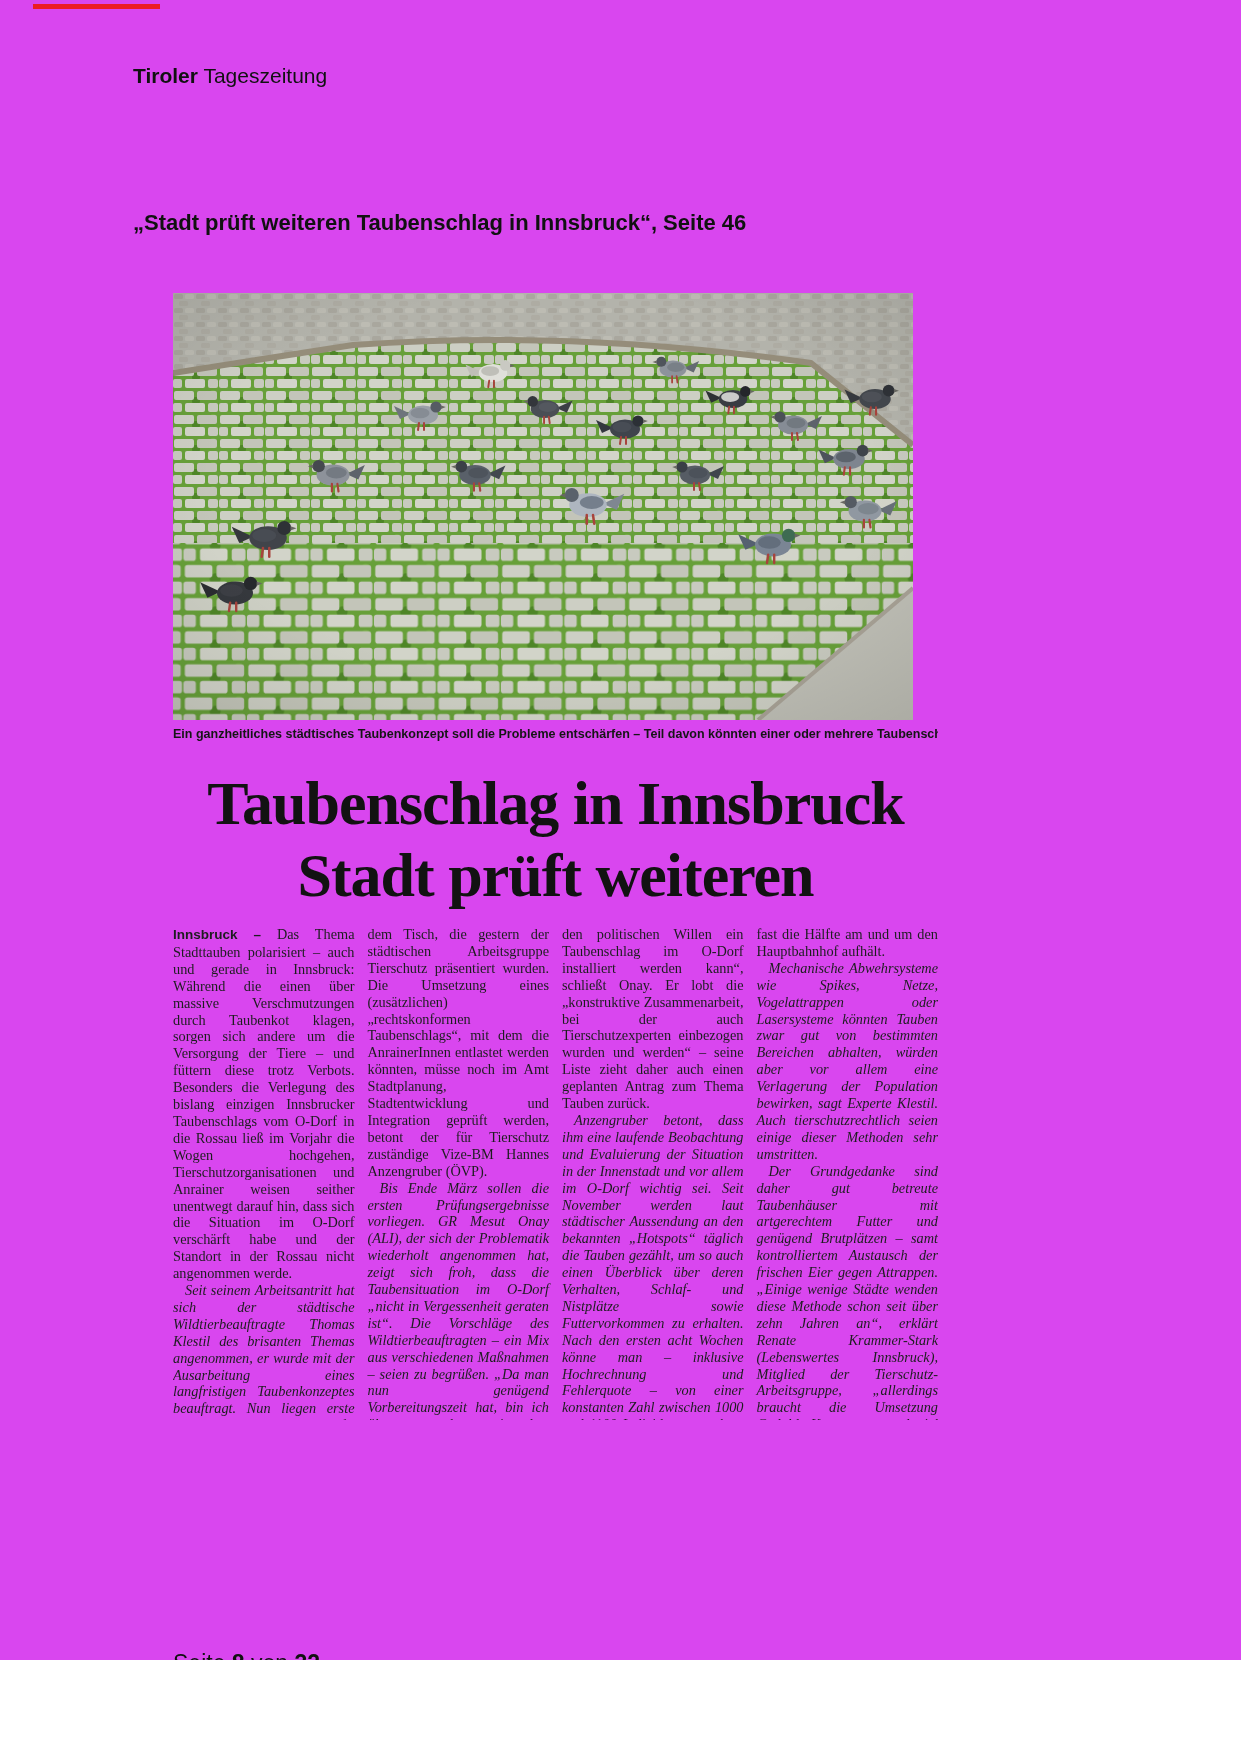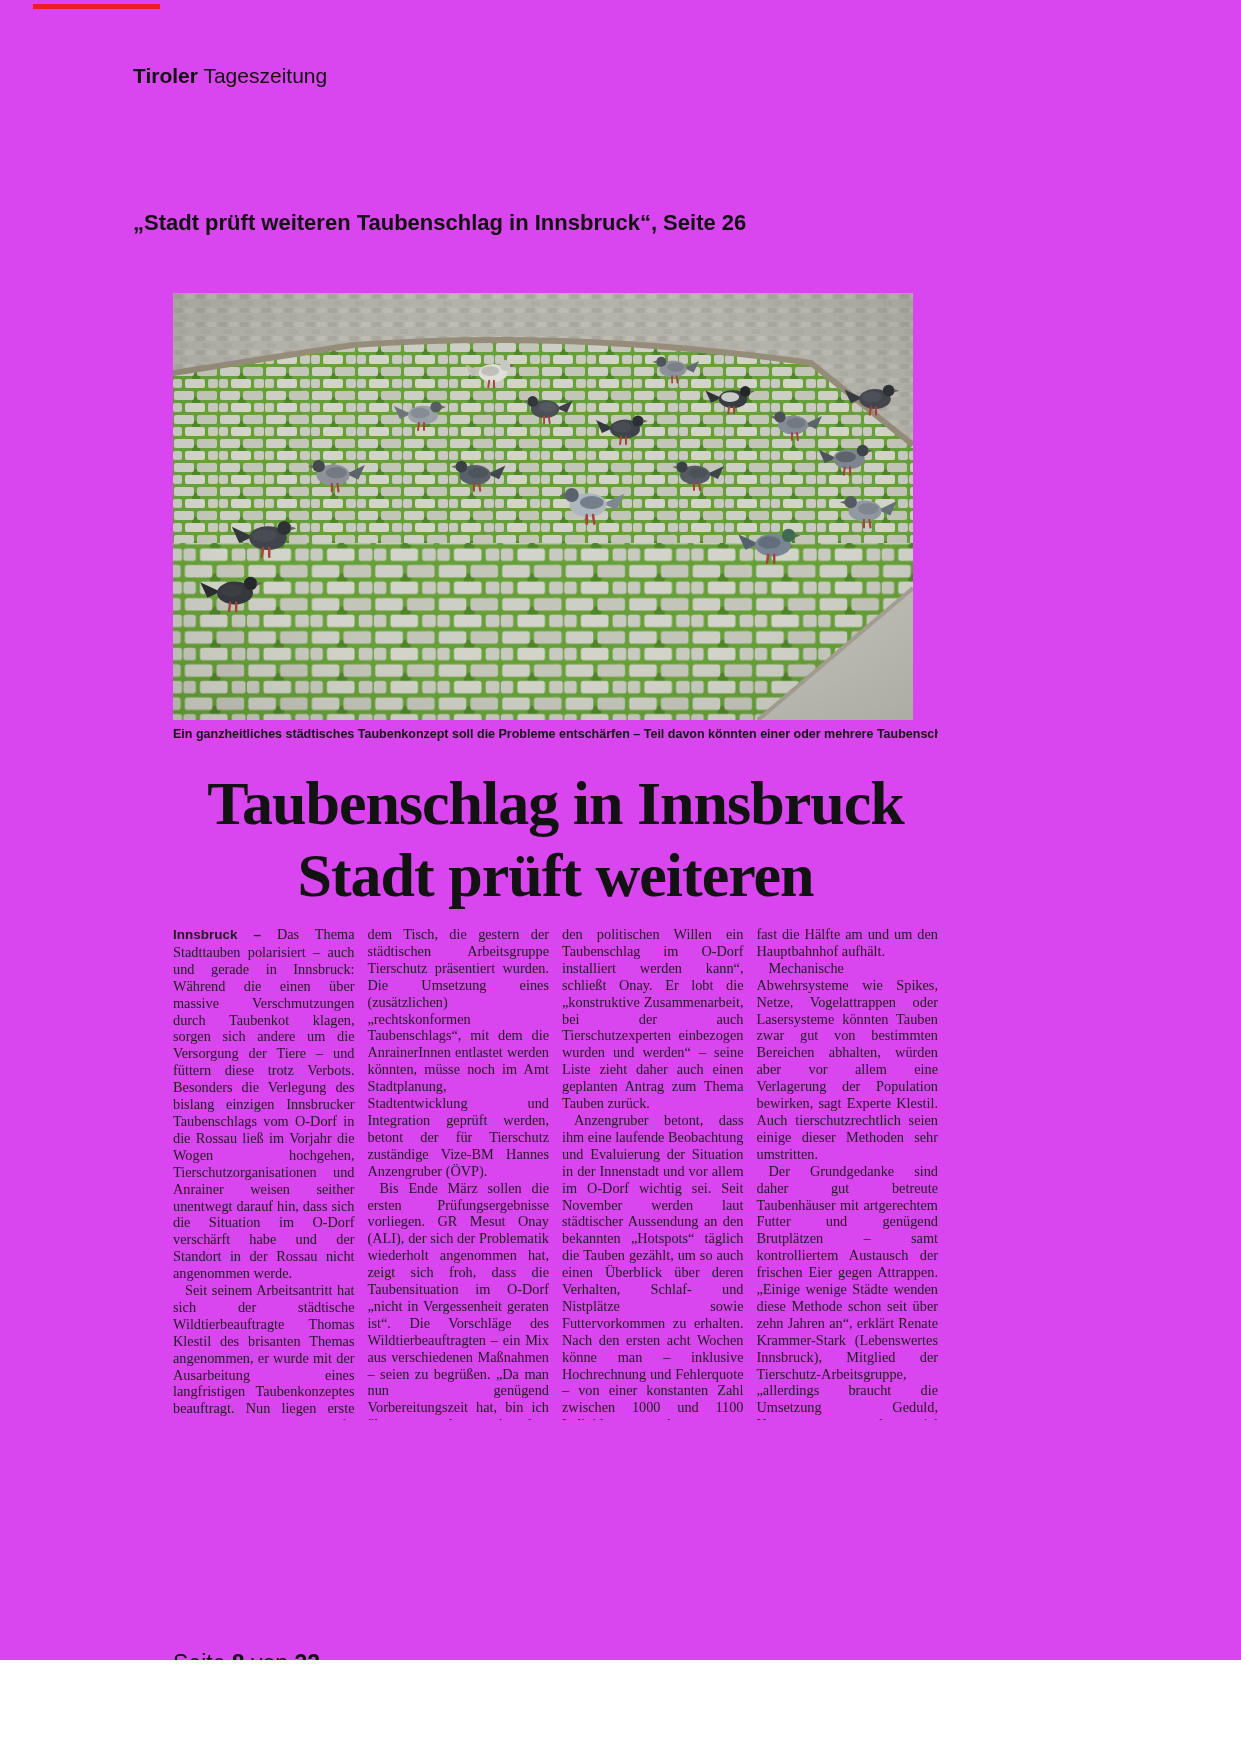--- a/index.html
+++ b/index.html
@@ -17,21 +17,21 @@
   figure{margin:0;}
   figcaption{margin-top:7px;width:765px;white-space:nowrap;overflow:hidden;
         font-family:"Liberation Sans","DejaVu Sans",sans-serif;font-size:12.5px;font-weight:bold;color:#151515;}
   .headline{margin-top:26px;text-align:center;font-weight:bold;font-size:62px;line-height:72px;
         color:#121212;letter-spacing:-1px;}
   .subhead{margin-top:22px;text-align:center;font-size:27px;line-height:33px;color:#222;}
   .columns{margin-top:15px;display:flex;gap:13px;height:494px;overflow:hidden;text-align:justify;
         font-size:14.3px;line-height:16.9px;hyphens:auto;-webkit-hyphens:auto;}
   .col{flex:1 1 0;min-width:0;}
   .col p{margin:0;}
-  .col p + p{text-indent:12px;}
+  .col p + p{text-indent:12px;font-style:italic;}
   .dateline{font-family:"Liberation Sans","DejaVu Sans",sans-serif;font-weight:bold;font-size:13.5px;}
   .page-footer{position:absolute;left:173px;top:1650px;width:765px;
         font-family:"Liberation Sans","DejaVu Sans",sans-serif;font-size:23px;color:#111;}
   .page-footer .b{font-weight:bold;}
   
   .pg-body{fill:var(--b,#888f97);}
   .pg-head{fill:var(--h,#565b62);}
   .pg-wing{fill:var(--w,#6d747d);opacity:.85;}
   .pg-tail{fill:var(--t,#4c5158);}
   .pg-legs{stroke:#a8433c;stroke-width:2;fill:none;stroke-linecap:round;}
@@ -42,21 +42,21 @@
 
 <div class="page">
 
   <div class="red-mark"></div>
 
   <div class="masthead">
     <span class="b">Tiroler</span>
     <span>Tageszeitung</span>
   </div>
 
-  <div class="ref-line">„Stadt prüft weiteren Taubenschlag in Innsbruck“, Seite 26</div>
+  <div class="ref-line">„Stadt prüft weiteren Taubenschlag in Innsbruck“, Seite 46</div>
 
   <div class="article">
 
     <figure>
       <div class="photo-wrap">
         <svg width="740" height="427" viewBox="0 0 740 427" role="img" aria-label="Tauben auf einem begrünten Rasengitterstein-Platz">
           <defs>
             <pattern id="pav" width="46" height="24" patternUnits="userSpaceOnUse">
               <rect width="46" height="24" fill="#67a039"></rect>
               <circle cx="23" cy="12" r="4" fill="#4e8627"></circle>

